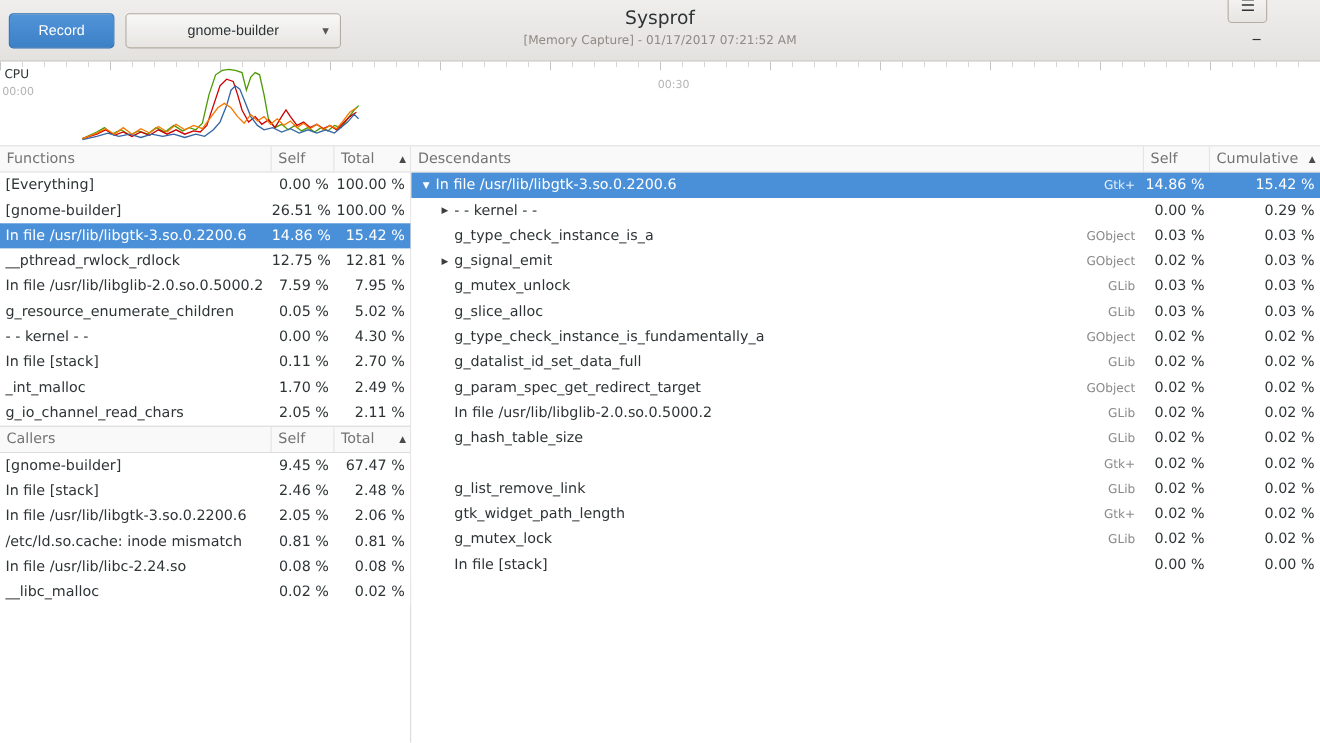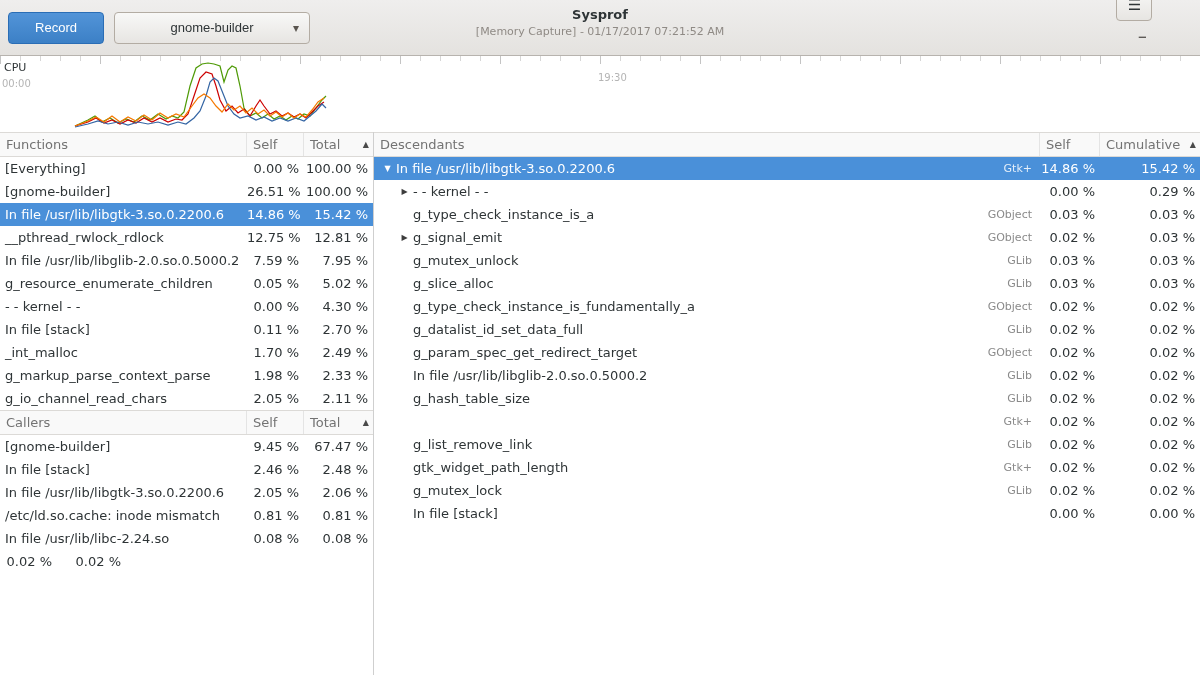--- a/index.html
+++ b/index.html
@@ -8,21 +8,21 @@
 
   
   .headerbar { height:56px; background:linear-gradient(#efeeed,#e4e2df); border-bottom:1px solid #b7b3ae;
                display:flex; align-items:center; padding:0 8px; position:relative; }
   .btn { height:32px; border:1px solid #b3aca3; border-radius:4px; background:linear-gradient(#f8f8f7,#e7e5e2);
          color:#2e3436; font-size:13px; display:flex; align-items:center; justify-content:center; cursor:default; }
   .record-btn { width:96px; background:linear-gradient(#5294d8,#3c80c6); border-color:#2a6db5; color:#fff; }
   .selector-btn { width:196px; margin-left:10px; position:relative; }
   .selector-btn .caret { position:absolute; right:10px; top:8px; font-size:12px; color:#5a554f; }
   .title-box { position:absolute; left:50%; transform:translateX(-50%); top:7px; text-align:center; }
-  .hb-title { font-weight:bold; font-size:13px; color:#2e3436; }
+  .hb-title { font-weight:normal; font-size:17px; color:#2e3436; }
   .hb-subtitle { font-size:11px; color:#8f8a85; margin-top:3px; }
   .right-cluster { margin-left:auto; display:flex; align-items:center;flex-direction:column; }
   .samples { color:#55504a; margin-right:18px; }
   .menu-btn { width:36px; font-size:15px; }
   .win-btn { width:30px; height:30px; border:none; background:transparent; font-size:15px; color:#33302c;
              display:flex; align-items:center; justify-content:center; }
   .min-btn { margin-left:16px; }
   .close-btn { margin-left:8px; }
 
   
@@ -92,21 +92,21 @@
       <span>✕</span>
     </button>
   </div>
 </div>
 
 <div class="timeline">
   <div class="ticks"></div>
   <div class="ticks-major"></div>
   <span class="cpu-label">CPU</span>
   <span class="tick-label tick-0">00:00</span>
-  <span class="tick-label tick-1">19:30</span>
+  <span class="tick-label tick-1">00:30</span>
   <svg id="cpu-svg" viewBox="0 0 1200 76" preserveAspectRatio="none">
       <polyline points="75,70 88,64 95,60 102,66 110,62 118,67 126,63 134,66 142,60 150,64 158,58 166,63 172,60 178,62 184,56 190,30 196,12 202,8 208,7 214,8 220,10 224,26 228,14 232,10 236,12 240,30 244,52 250,60 256,57 262,62 268,58 274,63 280,60 286,64 292,60 298,63 304,58 310,60 316,52 322,44 326,40" fill="none" stroke="#4e9a06" stroke-width="1.2"></polyline>
       <polyline points="75,70 88,66 96,62 104,67 112,64 120,68 128,64 136,67 144,62 152,66 160,62 168,66 176,63 182,64 188,58 194,40 200,22 206,16 212,18 216,30 220,44 226,55 232,50 238,57 244,53 250,60 256,50 260,44 264,50 270,58 276,55 282,60 288,57 294,61 300,58 306,62 312,56 318,50 324,46" fill="none" stroke="#cc0000" stroke-width="1.2"></polyline>
       <polyline points="75,71 88,68 98,65 108,68 118,66 128,69 138,66 148,68 158,66 168,69 178,66 186,68 194,62 200,55 206,40 210,26 214,22 218,25 222,35 228,50 234,58 240,62 248,60 256,64 264,61 272,65 280,62 288,65 296,62 304,65 310,60 316,55 322,48 326,52" fill="none" stroke="#3465a4" stroke-width="1.2"></polyline>
       <polyline points="75,70 88,65 96,61 104,66 112,60 120,66 128,61 136,65 144,59 152,64 160,57 168,62 176,58 184,61 192,50 198,42 204,38 210,42 216,50 222,56 228,48 234,54 240,50 246,57 252,52 258,58 264,54 270,60 276,56 282,61 288,57 294,62 300,58 306,61 312,54 318,46 324,42" fill="none" stroke="#f57900" stroke-width="1.2"></polyline>
     </svg>
 </div>
 
 <div class="main">
   <div class="left-pane">
@@ -157,25 +157,20 @@
           <div class="cell c-name">In file [stack]</div>
           <div class="cell num c-self">0.11 %</div>
           <div class="cell num c-total">2.70 %</div>
         </div>
         <div class="row">
           <div class="cell c-name">_int_malloc</div>
           <div class="cell num c-self">1.70 %</div>
           <div class="cell num c-total">2.49 %</div>
         </div>
         <div class="row">
-          <div class="cell c-name">g_markup_parse_context_parse</div>
-          <div class="cell num c-self">1.98 %</div>
-          <div class="cell num c-total">2.33 %</div>
-        </div>
-        <div class="row">
           <div class="cell c-name">g_io_channel_read_chars</div>
           <div class="cell num c-self">2.05 %</div>
           <div class="cell num c-total">2.11 %</div>
         </div>
       </div>
 
     <div class="pane-header">
       <div class="h-cell h-name">Callers</div>
       <div class="h-cell lh-self">Self</div>
       <div class="h-cell lh-total h-last">
@@ -202,20 +197,21 @@
           <div class="cell c-name">/etc/ld.so.cache: inode mismatch</div>
           <div class="cell num c-self">0.81 %</div>
           <div class="cell num c-total">0.81 %</div>
         </div>
         <div class="row">
           <div class="cell c-name">In file /usr/lib/libc-2.24.so</div>
           <div class="cell num c-self">0.08 %</div>
           <div class="cell num c-total">0.08 %</div>
         </div>
         <div class="row">
+          <div class="cell c-name">__libc_malloc</div>
           <div class="cell num c-self">0.02 %</div>
           <div class="cell num c-total">0.02 %</div>
         </div>
       </div>
   </div>
 
   <div class="right-pane">
     <div class="pane-header">
       <div class="h-cell h-name">Descendants</div>
       <div class="h-cell rh-self">Self</div>

